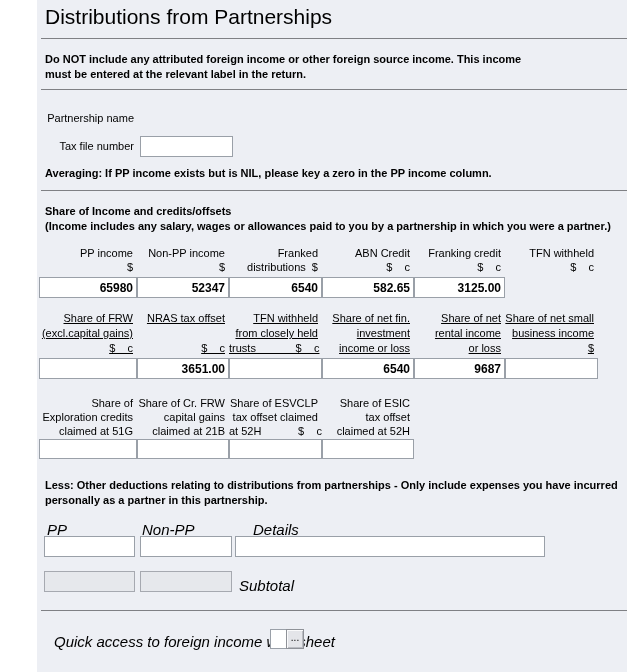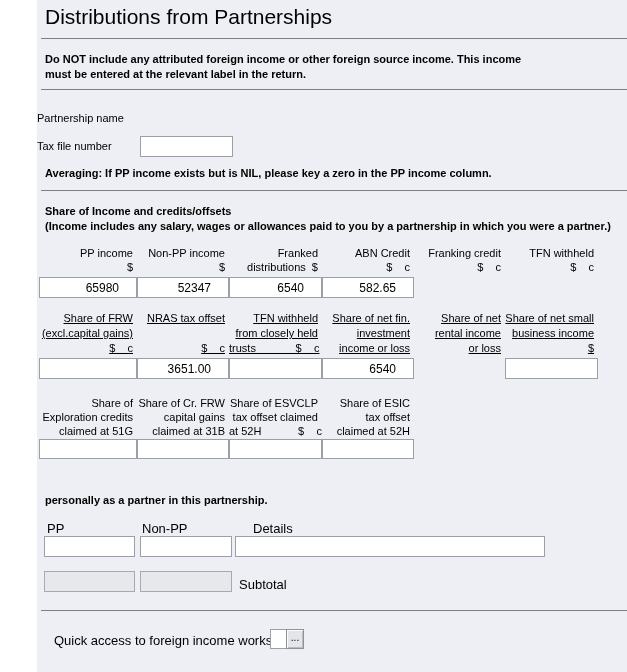--- a/index.html
+++ b/index.html
@@ -9,43 +9,43 @@
   }
   .title{position:absolute; left:8px; top:5px; font-size:21px; font-weight:400; white-space:nowrap;}
   .hr{position:absolute; left:4px; right:1px; height:1px; background:#7f8084;}
   .hr1{top:38px}.hr2{top:89px}.hr3{top:190px}.hr4{top:610px}
   .boldtxt{position:absolute; left:8px; font-size:11px; font-weight:bold; line-height:15px; white-space:pre;}
   .warn{top:52px}
   .avg{top:166px}
   .sharehead{top:204px}
   .lesshead{top:478px}
   .flabel{position:absolute; font-size:11px; white-space:nowrap;}
-  .rlabel{left:0; width:97px; }
+  .rlabel{left:0; width:97px; text-align:right;}
   .pn-label{top:112px}
   .tfn-label{top:140px}
   .pname-box{
     position:absolute; left:103px; top:109px; width:481px; height:21px;
     background:#fcbe6e; border:1px solid #9aa0a8; box-shadow:inset 0 0 0 1px #fdfdfd;
     box-sizing:border-box; font-size:12px; line-height:18px; padding:1px 0 0 2px;
   }
   .sel-text{background:#3e9bef; color:#fff; padding:0 1px;}
   .tbox{
     box-sizing:border-box; background:#fff; border:1px solid #9aa0a8;
     font-family:"Liberation Sans",sans-serif; font-size:12px; color:#000; outline:none;
   }
   .tfn-input{position:absolute; left:103px; top:136px; width:93px; height:21px; padding:0 3px;}
   .frow{position:absolute; left:2px; display:grid; grid-template-columns:98px 92px 93px 92px 91px 93px; column-gap:0;}
   .r1{top:246px}.r2{top:311px}.r3{top:396px}
   .cell{display:flex; flex-direction:column;}
   .ll{font-size:11px; line-height:14px; height:14px; text-align:right; padding-right:4px; white-space:pre;}
   .r2 .ll{line-height:15px; height:15px;text-decoration:underline;}
-  .fin{display:block; width:100%; height:21px; text-align:right; padding:0 17px; margin-top:3px;}
+  .fin{display:block; width:100%; height:21px; text-align:right; padding:0 3px; margin-top:3px;font-weight:bold;}
   .r2 .fin{margin-top:2px}
   .r3 .fin{margin-top:1px; height:20px}
-  .dlabel{font-size:13px; position:absolute;}
+  .dlabel{font-size:15px; position:absolute;font-style:italic;}
   .pp-label{left:10px; top:521px}
   .nonpp-label{left:105px; top:521px}
   .details-label{left:216px; top:521px}
   .subtotal-label{left:202px; top:577px}
   .dinput{position:absolute; height:21px; padding:0 3px;}
   .pp-input{left:7px; top:536px; width:91px;}
   .nonpp-input{left:103px; top:536px; width:92px;}
   .details-input{left:198px; top:536px; width:310px;}
   .sub1{left:7px; top:571px; width:91px; background:#e6e8ec; border-color:#a6a9b0;}
   .sub2{left:103px; top:571px; width:92px; background:#e6e8ec; border-color:#a6a9b0;}
@@ -97,20 +97,21 @@
       <input class="tbox fin" value="6540" style="">
     </div>
     <div class="cell">
       <div class="ll">ABN Credit</div>
       <div class="ll">$    c</div>
       <input class="tbox fin" value="582.65" style="">
     </div>
     <div class="cell">
       <div class="ll">Franking credit</div>
       <div class="ll">$    c</div>
+      <input class="tbox fin" value="3125.00" style="">
     </div>
     <div class="cell">
       <div class="ll">TFN withheld</div>
       <div class="ll">$    c</div>
     </div>
   </div>
 
   <div class="frow r2">
     <div class="cell">
       <div class="ll">Share of FRW</div>
@@ -133,57 +134,58 @@
     <div class="cell">
       <div class="ll">Share of net fin.</div>
       <div class="ll">investment</div>
       <div class="ll">income or loss</div>
       <input class="tbox fin" value="6540" style="">
     </div>
     <div class="cell">
       <div class="ll">Share of net</div>
       <div class="ll">rental income</div>
       <div class="ll">or loss</div>
+      <input class="tbox fin" value="9687" style="">
     </div>
     <div class="cell">
       <div class="ll">Share of net small</div>
       <div class="ll">business income</div>
       <div class="ll">$</div>
       <input class="tbox fin" value="" style="">
     </div>
   </div>
 
   <div class="frow r3">
     <div class="cell">
       <div class="ll">Share of</div>
       <div class="ll">Exploration credits</div>
       <div class="ll">claimed at 51G</div>
       <input class="tbox fin" value="" style="">
     </div>
     <div class="cell">
       <div class="ll">Share of Cr. FRW</div>
       <div class="ll">capital gains</div>
-      <div class="ll">claimed at 31B</div>
+      <div class="ll">claimed at 21B</div>
       <input class="tbox fin" value="" style="">
     </div>
     <div class="cell">
       <div class="ll">Share of ESVCLP</div>
       <div class="ll">tax offset claimed</div>
       <div class="ll">at 52H            $    c</div>
       <input class="tbox fin" value="" style="">
     </div>
     <div class="cell">
       <div class="ll">Share of ESIC</div>
       <div class="ll">tax offset</div>
       <div class="ll">claimed at 52H</div>
       <input class="tbox fin" value="" style="">
     </div>
   </div>
 
-  <div class="boldtxt lesshead"><br><span>personally as a partner in this partnership.</span></div>
+  <div class="boldtxt lesshead"><span>Less: Other deductions relating to distributions from partnerships - Only include expenses you have incurred</span><br><span>personally as a partner in this partnership.</span></div>
 
   <span class="dlabel pp-label">PP</span>
   <span class="dlabel nonpp-label">Non-PP</span>
   <span class="dlabel details-label">Details</span>
 
   <input class="tbox dinput pp-input" value="" style="">
   <input class="tbox dinput nonpp-input" value="" style="">
   <input class="tbox dinput details-input" value="" style="">
 
   <input class="tbox dinput sub1" disabled="" value="" style="">

